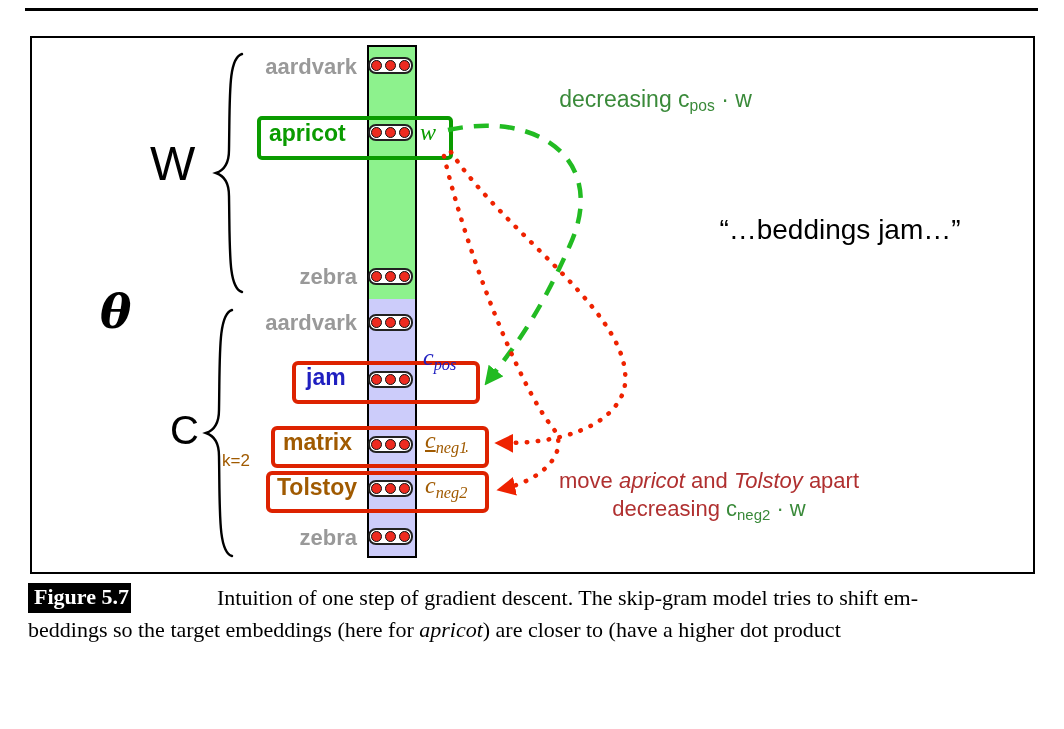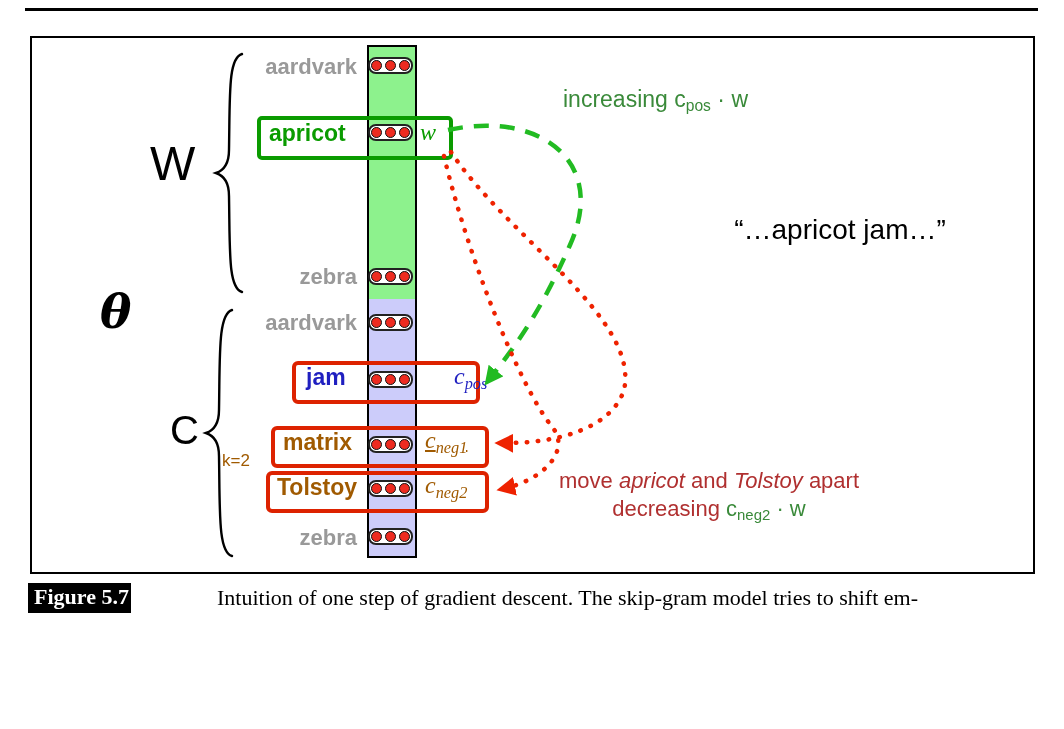--- a/index.html
+++ b/index.html
@@ -17,21 +17,21 @@
   .lbl-gray{width:177px;text-align:right;color:var(--gray-label);font-weight:bold;font-size:22px;}
   .mathv{font-family:"Liberation Serif",serif;font-style:italic;font-size:24px;}
   .sub{font-size:0.68em;vertical-align:-0.28em;}
   .it{font-style:italic;}
   #apricot-box{left:257px;top:116px;width:188px;height:36px;border:4px solid var(--target-green);border-radius:5px;}
   #apricot-word{left:269px;top:120px;color:var(--target-green);font-weight:bold;font-size:23px;}
   #w-vec-label{left:420px;top:119px;color:var(--target-green);}
   .red-box{border:4px solid var(--context-red);border-radius:6px;}
   #jam-box{left:292px;top:361px;width:180px;height:35px;}
   #jam-word{left:306px;top:364px;color:var(--jam-blue);font-weight:bold;font-size:23px;}
-  #cpos-label{left:423px;top:363px;color:var(--jam-blue);margin-left:31px;}
+  #cpos-label{left:423px;top:344px;color:var(--jam-blue);}
   #matrix-box{left:271px;top:426px;width:210px;height:34px;}
   #matrix-word{left:283px;top:429px;color:var(--noise-brown);font-weight:bold;font-size:23px;}
   #cneg1-label{left:425px;top:427px;color:var(--noise-brown);text-decoration:underline;}
   #tolstoy-box{left:266px;top:471px;width:215px;height:34px;}
   #tolstoy-word{left:277px;top:474px;color:var(--noise-brown);font-weight:bold;font-size:23px;}
   #cneg2-label{left:425px;top:472px;color:var(--noise-brown);}
   #w-letter{left:150px;top:136px;font-size:48px;color:#000;}
   #theta-letter{left:100px;top:284px;font-size:47px;font-weight:bold;font-style:italic;
                 font-family:"DejaVu Serif",serif;color:#000;}
   #c-letter{left:170px;top:408px;font-size:40px;color:#000;}
@@ -127,24 +127,24 @@
 
   <div class="abs red-box" id="tolstoy-box"></div>
   <div class="abs" id="tolstoy-word">Tolstoy</div>
   <div class="abs mathv" id="cneg2-label"><span>c</span><span class="sub">neg2</span></div>
 
   <div class="abs" id="w-letter">W</div>
   <div class="abs" id="theta-letter">θ</div>
   <div class="abs" id="c-letter">C</div>
   <div class="abs" id="k-label">k=2</div>
 
-  <div class="abs" id="quote">“…apricot jam…”</div>
+  <div class="abs" id="quote">“…beddings jam…”</div>
 
   <div class="abs ann" id="ann-pos">
-    <div><span>increasing c</span><span class="sub">pos</span><span> · w</span></div>
+    <div><span>decreasing c</span><span class="sub">pos</span><span> · w</span></div>
   </div>
   <div class="abs ann" id="ann-neg2">
     <div><span>move </span><span class="it">apricot</span><span> and </span><span class="it">Tolstoy</span><span> apart</span></div>
     <div><span>decreasing </span><span style="color: rgb(58, 138, 58);">c</span><span class="sub" style="color: rgb(58, 138, 58);">neg2</span><span style="color: rgb(58, 138, 58);"> · w</span></div>
   </div>
 
   <svg class="abs" id="overlay" viewBox="0 0 1064 729">
     <defs>
       <marker id="arrowG" viewBox="0 0 10 10" refX="7" refY="5" markerWidth="4.2" markerHeight="4.2" orient="auto">
         <path d="M0 0 L10 5 L0 10 z" class="mg"></path>
@@ -155,14 +155,15 @@
     </defs>
     <path class="brace" d="M 242 54 C 228 58 230 95 229 150 C 229 166 222 171 216 173 C 222 175 229 180 229 196 C 230 250 228 288 242 292"></path>
     <path class="brace" d="M 232 310 C 218 314 220 355 219 410 C 219 426 212 431 206 433 C 212 435 219 440 219 456 C 220 512 218 552 232 556"></path>
     <path class="arrow-g" marker-end="url(#arrowG)" d="M 448 130 C 540 110 608 162 570 245 C 538 318 512 350 488 381"></path>
     <path class="arrow-r" marker-end="url(#arrowR)" d="M 451 152 C 508 238 640 318 624 390 C 612 427 560 444 500 443"></path>
     <path class="arrow-r" marker-end="url(#arrowR)" d="M 444 156 C 466 250 518 385 553 428 C 570 450 545 480 502 489"></path>
   </svg>
 
   <div class="abs cap" id="cap-tag">Figure 5.7</div>
   <div class="abs cap" id="cap-l1"><span>Intuition of one step of gradient descent. The skip-gram model tries to shift em-</span></div>
+  <div class="abs cap" id="cap-l2"><span>beddings so the target embeddings (here for </span><span class="it">apricot</span><span>) are closer to (have a higher dot product</span></div>
 
 </div>
 
 </body></html>

